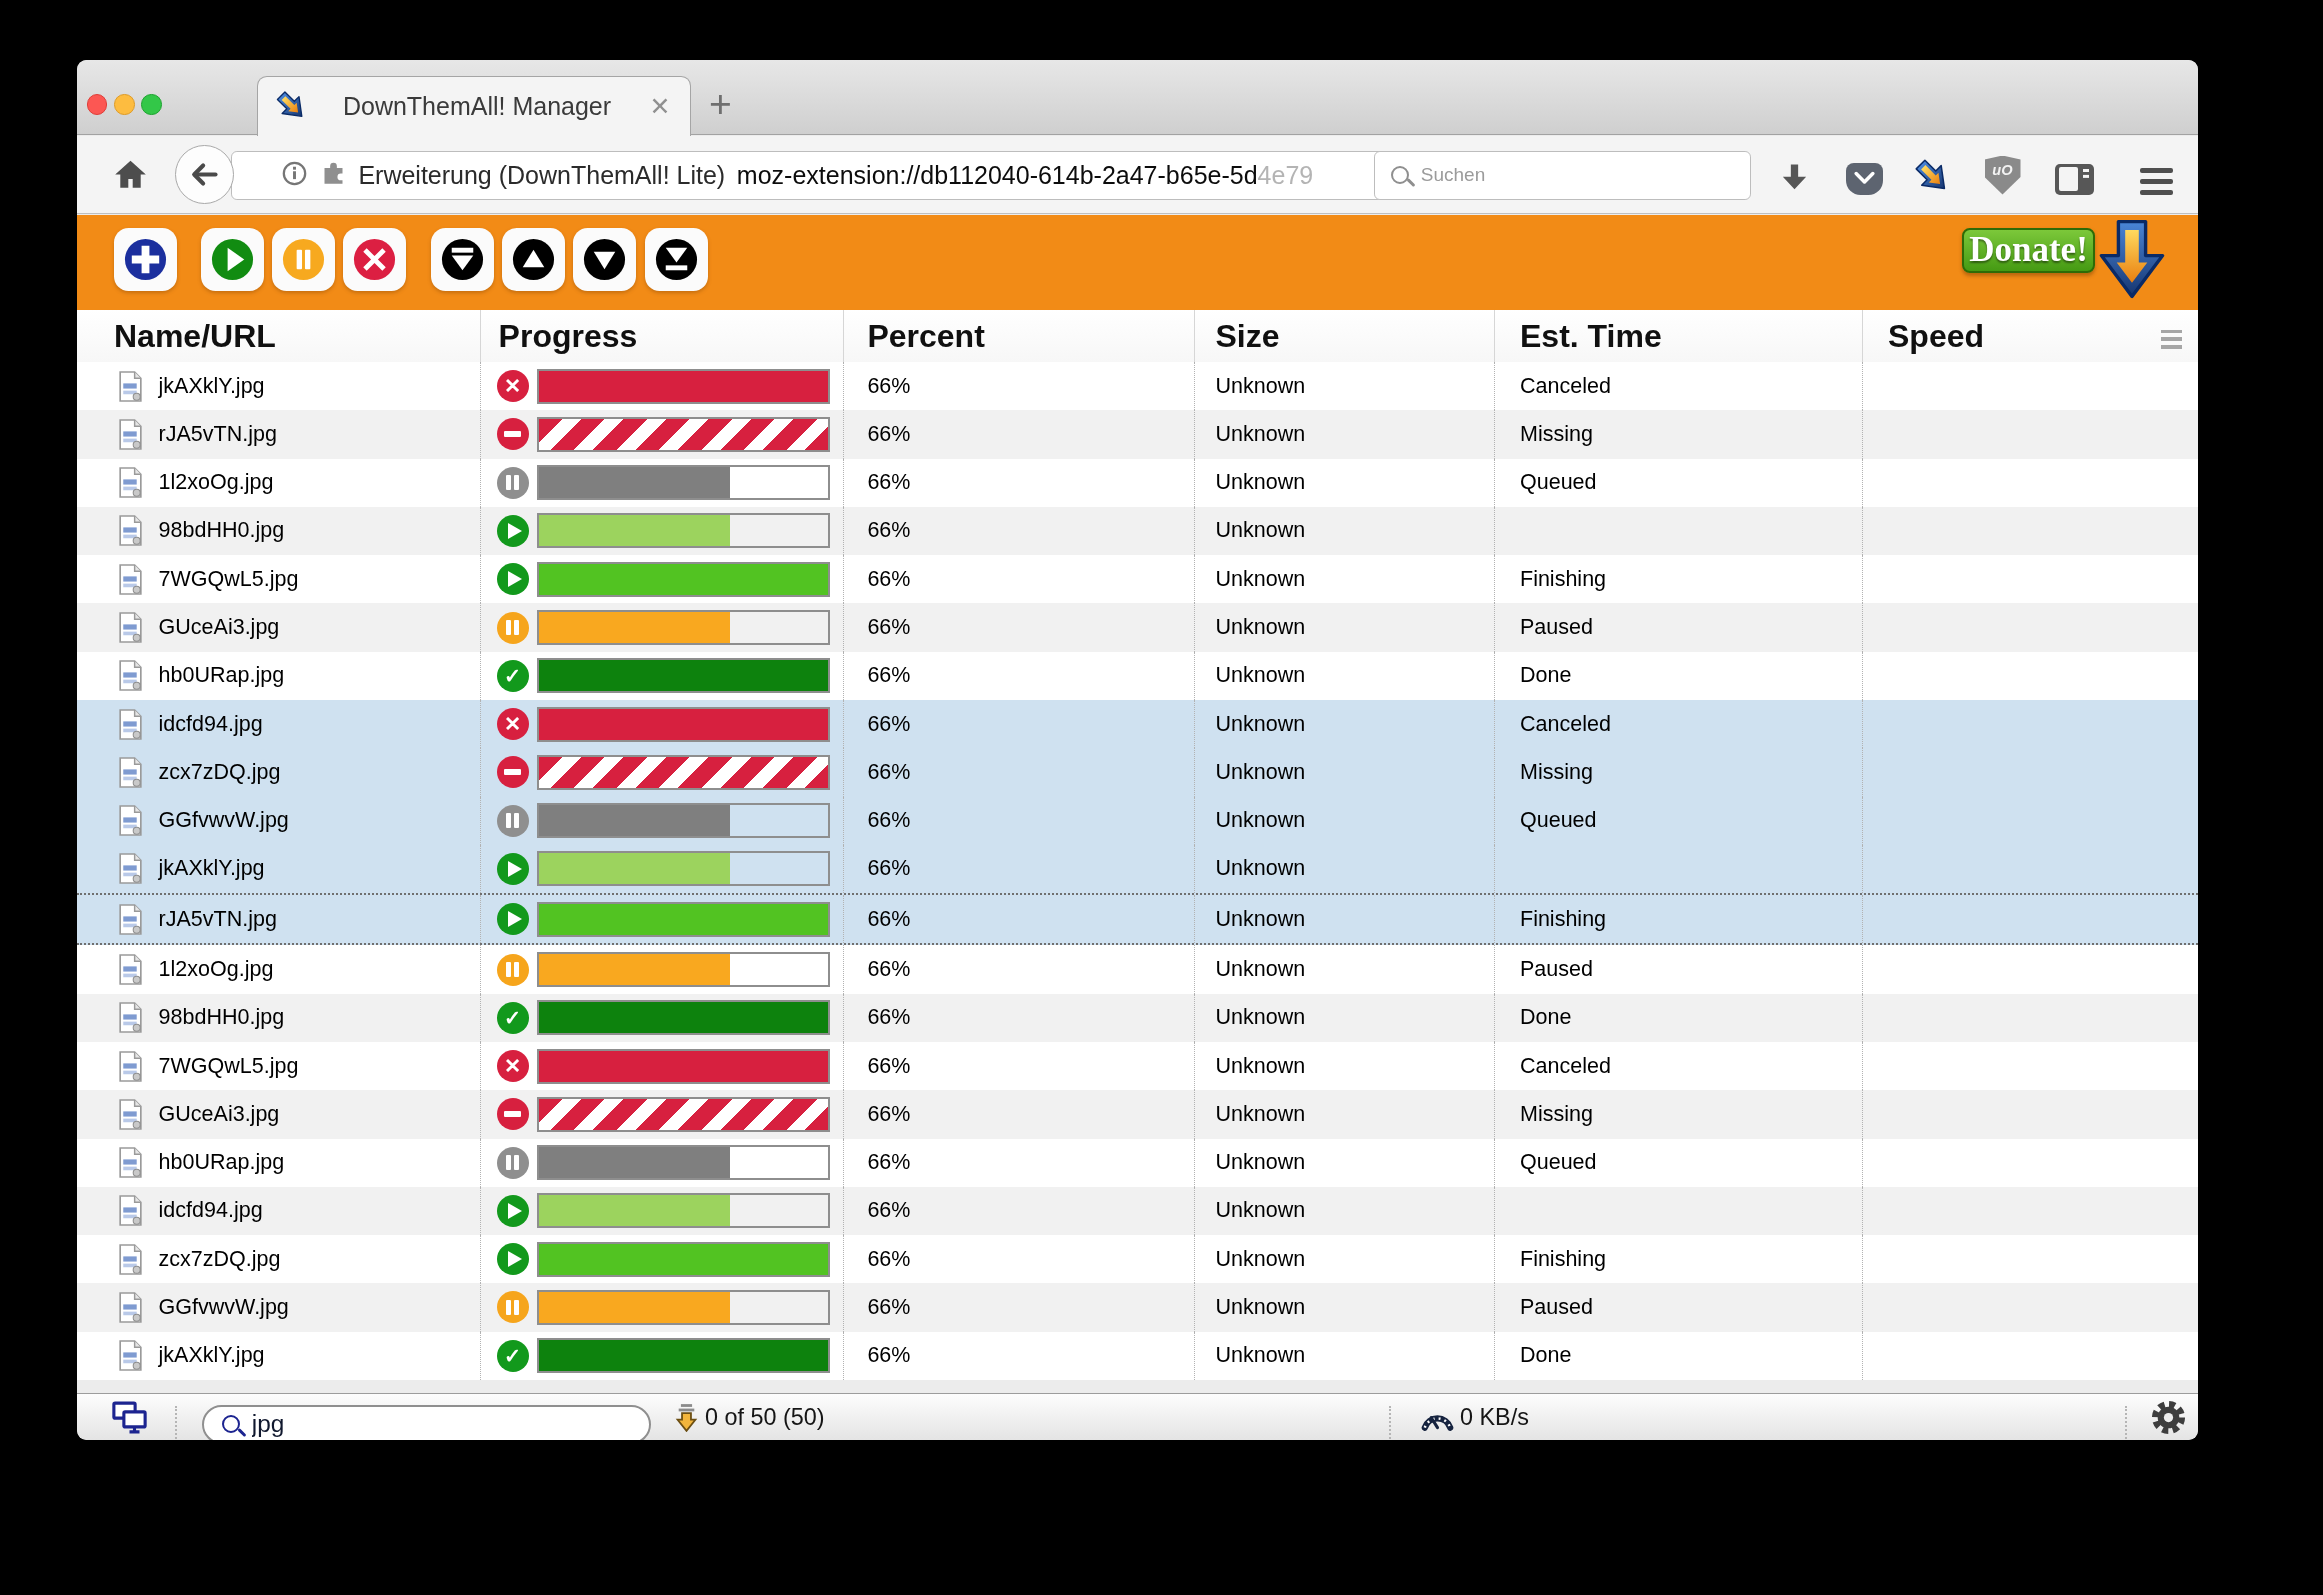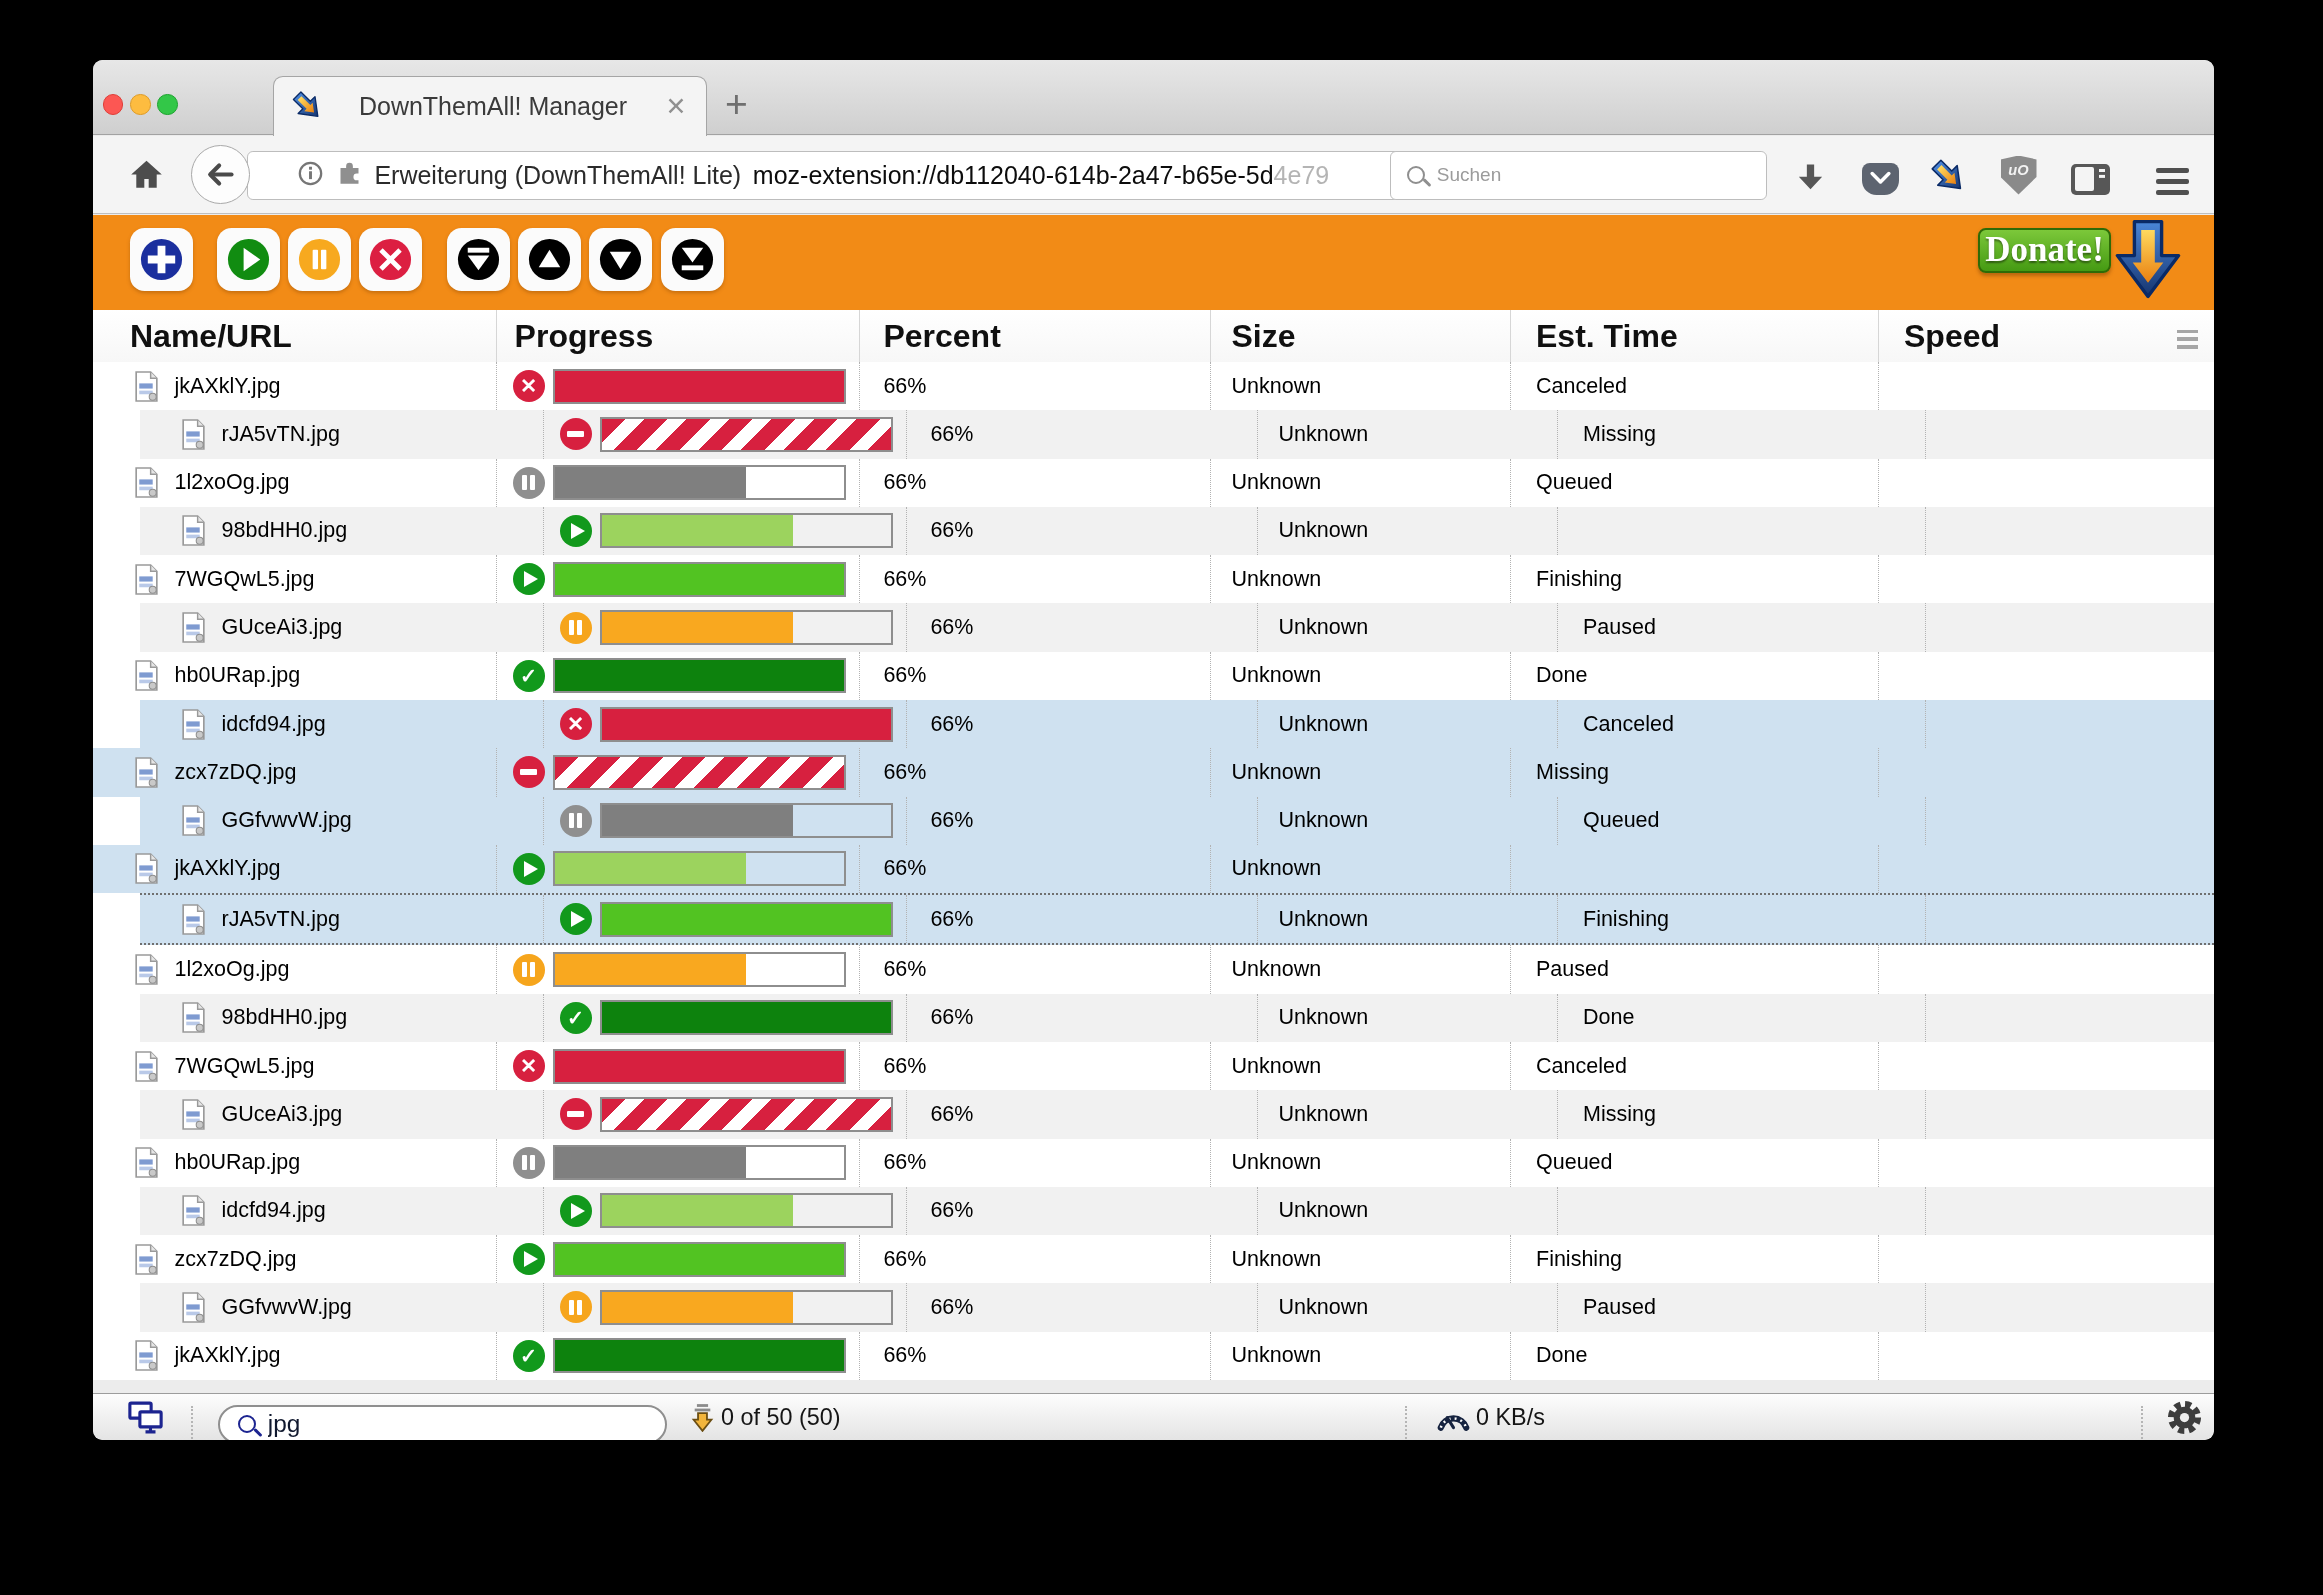--- a/index.html
+++ b/index.html
@@ -1,20 +1,20 @@
 <!DOCTYPE html>
 <html><head>
 <meta charset="utf-8">
 <style>
   * { margin:0; padding:0; box-sizing:border-box; }
   html,body { background:#000; }
   .screen { position:relative; width:2323px; height:1596px; background:#000; font-family:"Liberation Sans", sans-serif; overflow:hidden; }
 
   
-  .window { position:absolute; left:93px; top:60px; width:2121px; height:1380px;
+  .window { position:absolute; left:77px; top:60px; width:2121px; height:1380px;
             background:#ececec; border-radius:9.8px; overflow:hidden;
             box-shadow:0 24.4px 68px rgba(0,0,0,.65); }
 
   
   .titlebar { position:absolute; left:0; top:0; right:0; height:75px;
               background:linear-gradient(#e7e7e7,#cfcfcf); border-bottom:1px solid #a2a2a2; }
   .tlight { position:absolute; top:34px; width:20.5px; height:20.5px; border-radius:50%; }
   .tl-red { left:9.8px; background:#fc5753; border:1px solid #df3e38; }
   .tl-yellow { left:37px; background:#fdbc40; border:1px solid #de9b27; }
   .tl-green { left:64px; background:#33c748; border:1px solid #1da32f; }
@@ -78,21 +78,21 @@
   .h-prog { width:363px; padding-left:17.6px; }
   .h-pct  { width:351px; padding-left:23.4px; }
   .h-size { width:300px; padding-left:20.5px; }
   .h-est  { width:368px; padding-left:25px; }
   .h-speed{ flex:1; padding-left:25px; border-right:none !important; position:relative;}
   .colpick { position:absolute; right:15.6px; top:19.5px; display:flex; flex-direction:column; gap:3.9px;}
   .colpick span { width:21.5px; height:3.9px; background:#a6a6a6; }
 
   .tbody { position:absolute; left:0; top:302px; right:0; bottom:60px; display:flex; flex-direction:column; background:#fff; }
   .row { flex:1; display:flex; font-size:21.5px; color:#000; background:#fff; min-height:0; }
-  .row.alt { background:#f1f1f1;margin-left:47px; }
+  .row.alt { background:#f1f1f1; }
   .row.sel { background:#cfe1f0; }
   .row.focus { border-top:2px dotted #6f6f6f; border-bottom:2px dotted #6f6f6f; }
   .cell { display:flex; align-items:center; border-right:1px dotted #b2b2b2; overflow:hidden; white-space:nowrap; }
   .c-name { width:404px; padding-left:41px; gap:15.6px; }
   .c-prog { width:363px; padding-left:15.6px; gap:8.8px; }
   .c-pct  { width:351px; padding-left:23.4px; }
   .c-size { width:300px; padding-left:20.5px; }
   .c-est  { width:368px; padding-left:25px; }
   .c-speed{ flex:1; border-right:none; }
 

